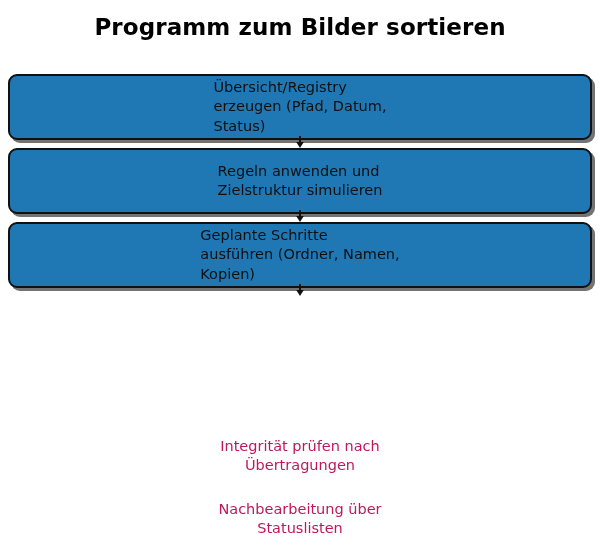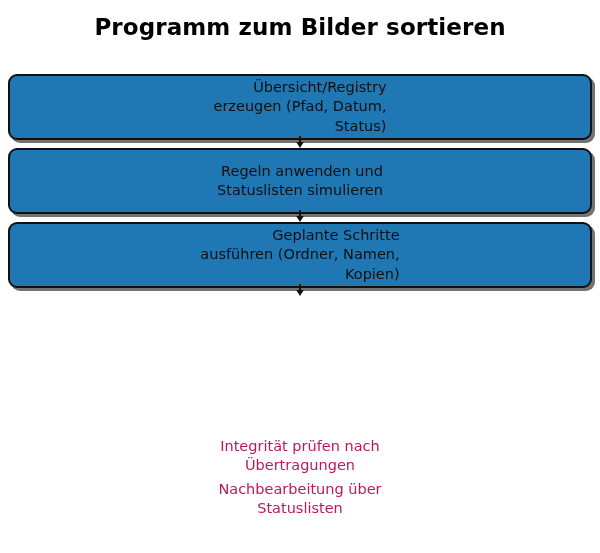--- a/index.html
+++ b/index.html
@@ -51,21 +51,21 @@
     margin: 0 auto;
     width: 584px;
     box-sizing: border-box;
     background: #1f77b4;
     border: 2px solid #111111;
     border-radius: 9px;
     box-shadow: 3px 3px 0 rgba(0,0,0,0.55);
     display: flex;
     align-items: center;
     justify-content: center;
-    text-align: right;
+    text-align: left;
     color: #101010;
     font-size: 14.5px;
     line-height: 1.33;
     font-family: "DejaVu Sans", sans-serif;
     white-space: pre-line;
   }
 
   .node-box.h3 { height: 66px; }
   .node-box.h2 { height: 66px; }
 
@@ -87,21 +87,21 @@
     width: 600px;
     text-align: center;
     color: #be185d;
     font-size: 14.5px;
     line-height: 1.33;
     font-family: "DejaVu Sans", sans-serif;
     white-space: pre-line;
   }
 
   #text-node-integrity { top: 437px; }
-  #text-node-postprocess { top: 480px; }
+  #text-node-postprocess { top: 500px; }
 </style>
 </head>
 <body>
 
 <div id="diagram">
 
   <div class="chart-title">Programm zum Bilder sortieren</div>
 
   <div class="flow-stack">
 
@@ -113,21 +113,21 @@
         <line x1="7" y1="0" x2="7" y2="7" stroke="#111111" stroke-width="2"></line>
         <polygon points="7,12 3.2,6 10.8,6" fill="#111111"></polygon>
       </svg>
     </div>
     <div class="node-gap"></div>
 
     <div class="node-gap"></div>
 
     <div class="node-wrap">
       <div class="node-box h2">Regeln anwenden und
-Statuslisten simulieren</div>
+Zielstruktur simulieren</div>
       <svg class="connector" style="top:62px;" viewBox="0 0 14 12" xmlns="http://www.w3.org/2000/svg">
         <line x1="7" y1="0" x2="7" y2="7" stroke="#111111" stroke-width="2"></line>
         <polygon points="7,12 3.2,6 10.8,6" fill="#111111"></polygon>
       </svg>
     </div>
     <div class="node-gap"></div>
 
     <div class="node-gap"></div>
 
     <div class="node-wrap">

